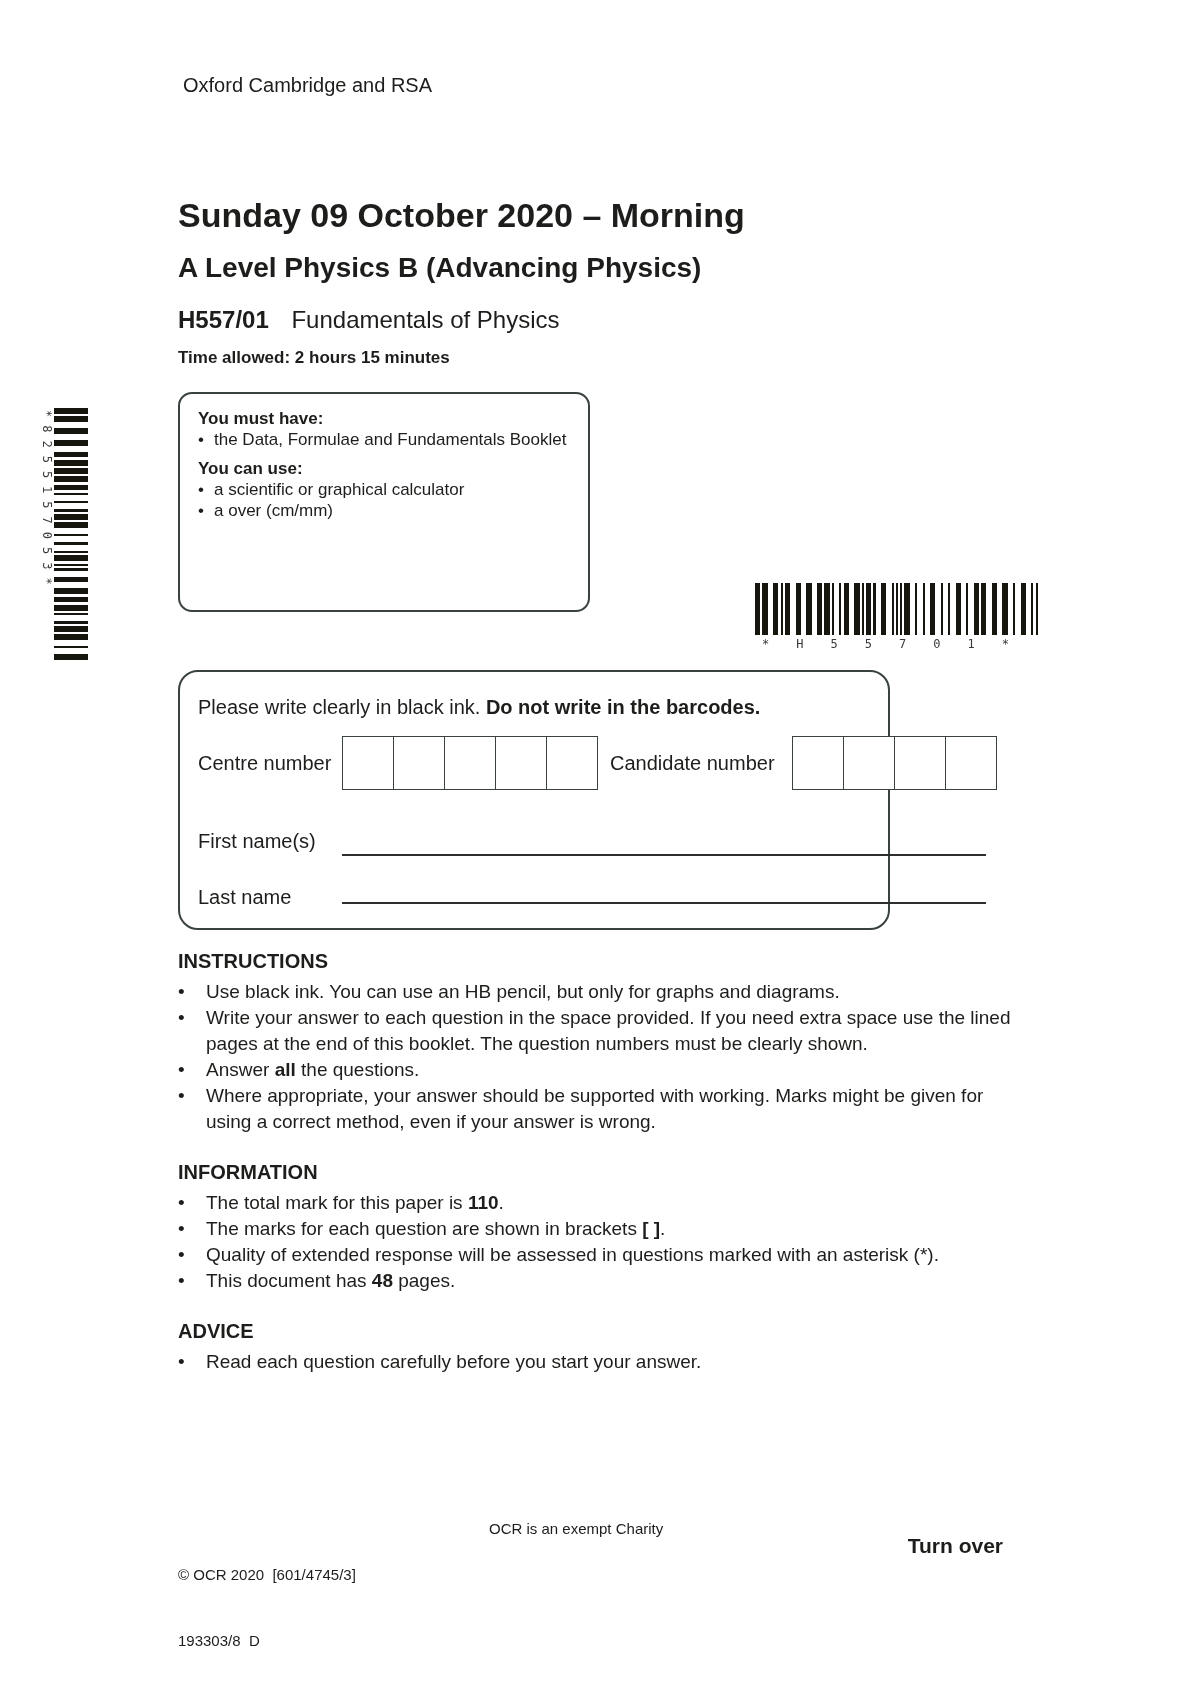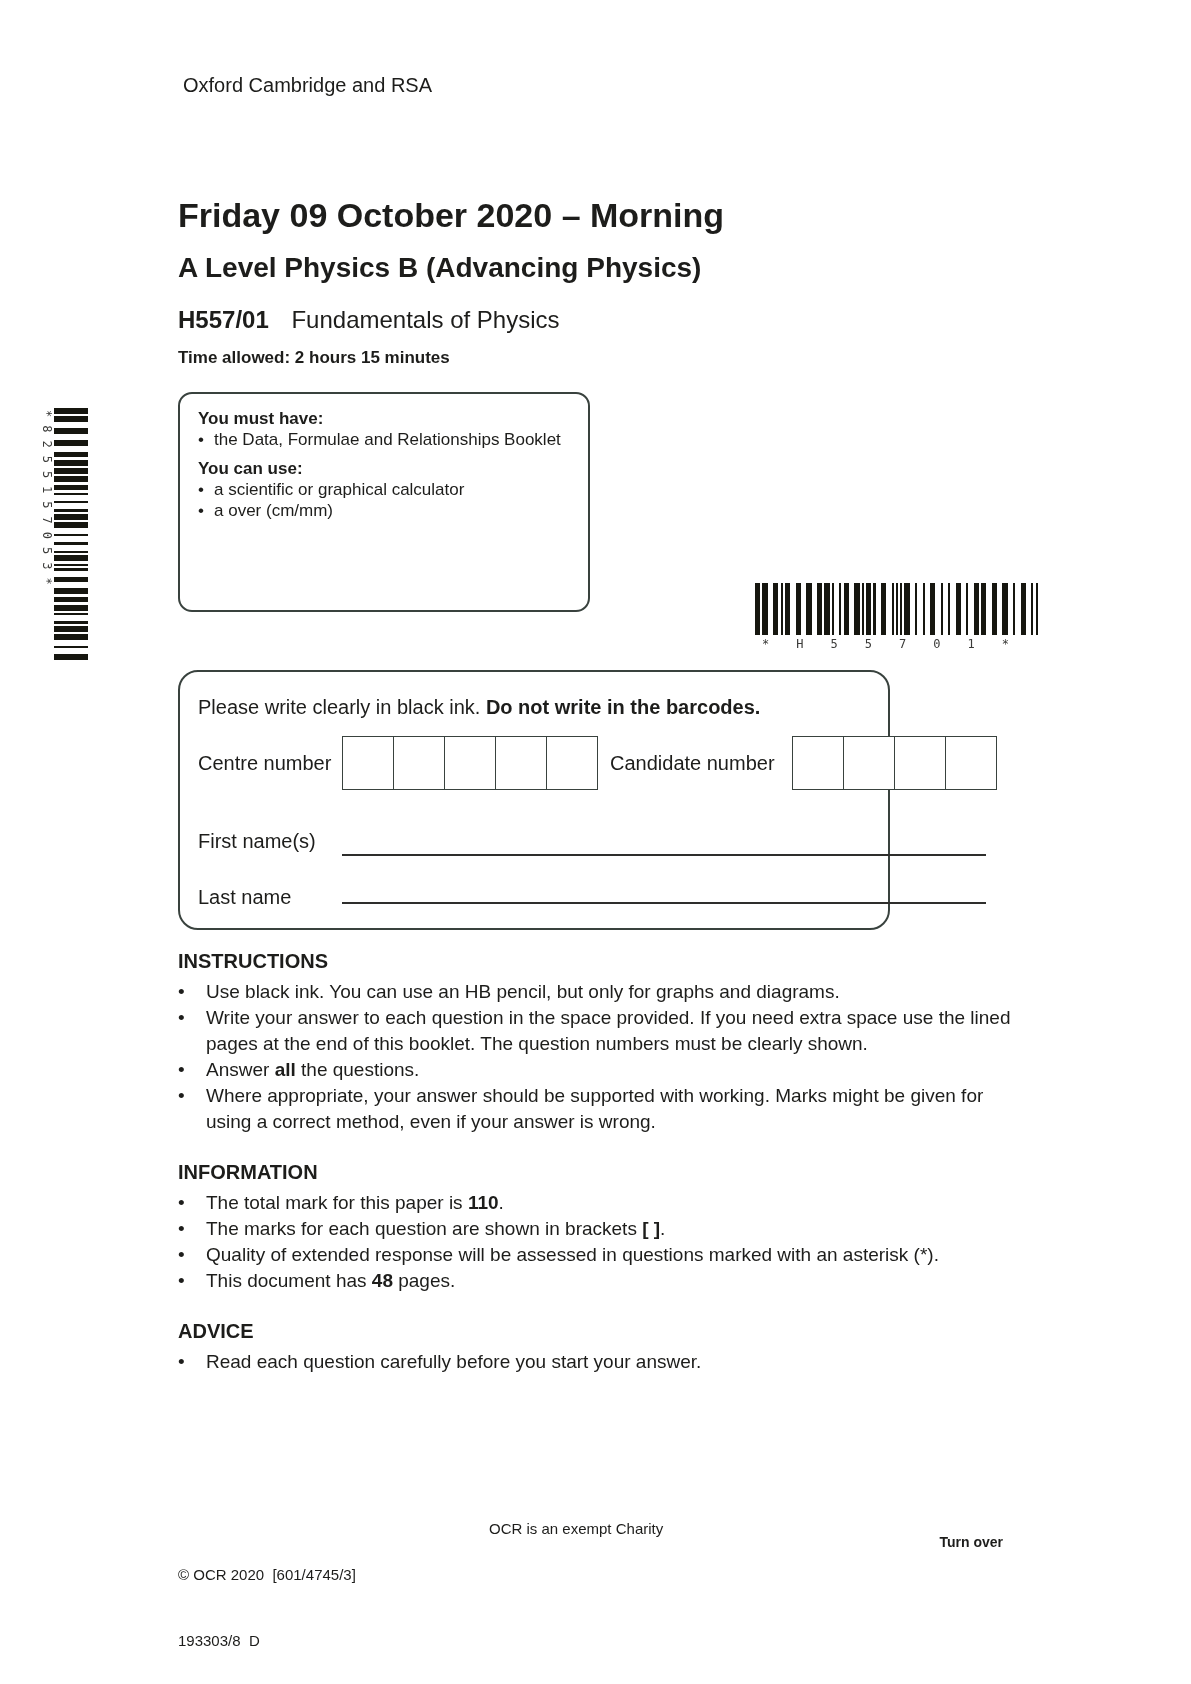--- a/index.html
+++ b/index.html
@@ -61,45 +61,45 @@
   .sections{position:absolute;left:178px;top:950px;width:838px;}
   .section{margin-bottom:26px;}
   .section-heading{font-size:20px;font-weight:bold;margin-bottom:6px;}
   .bullet-item{display:flex;font-size:19px;line-height:26px;}
   .bullet-item .bdot{width:28px;flex:0 0 28px;}
   .bullet-item .btext{flex:1;}
   .bold{font-weight:bold;}
   
   .footer-left{position:absolute;left:178px;top:1520px;font-size:15px;line-height:22px;white-space:pre;}
   .footer-charity{position:absolute;left:489px;top:1520px;font-size:15px;}
-  .footer-turnover{position:absolute;right:188px;top:1534px;font-size:14px;font-weight:bold;}
+  .footer-turnover{position:absolute;right:188px;top:1534px;font-size:21px;font-weight:bold;}
 </style>
 </head>
 <body>
 
 <div class="page">
 
   <div class="logo-block">
     <div class="logo-sub">Oxford Cambridge and RSA</div>
   </div>
 
-  <div class="page-title">Friday 09 October 2020 – Morning</div>
+  <div class="page-title">Sunday 09 October 2020 – Morning</div>
   <div class="page-subtitle">A Level Physics B (Advancing Physics)</div>
   <div class="paper-line">
     <span class="paper-code">H557/01</span>
     <span class="paper-name">Fundamentals of Physics</span>
   </div>
   <div class="time-allowed">Time allowed: 2 hours 15 minutes</div>
 
   <div class="materials-box">
     <div class="mat-label">You must have:</div>
     <div>
         <div class="mat-item">
           <span class="bdot">•</span>
-          <span class="btext">the Data, Formulae and Relationships Booklet</span>
+          <span class="btext">the Data, Formulae and Fundamentals Booklet</span>
         </div>
       </div>
     <div class="mat-label">You can use:</div>
     <div>
         <div class="mat-item">
           <span class="bdot">•</span>
           <span class="btext">a scientific or graphical calculator</span>
         </div>
         <div class="mat-item">
           <span class="bdot">•</span>

